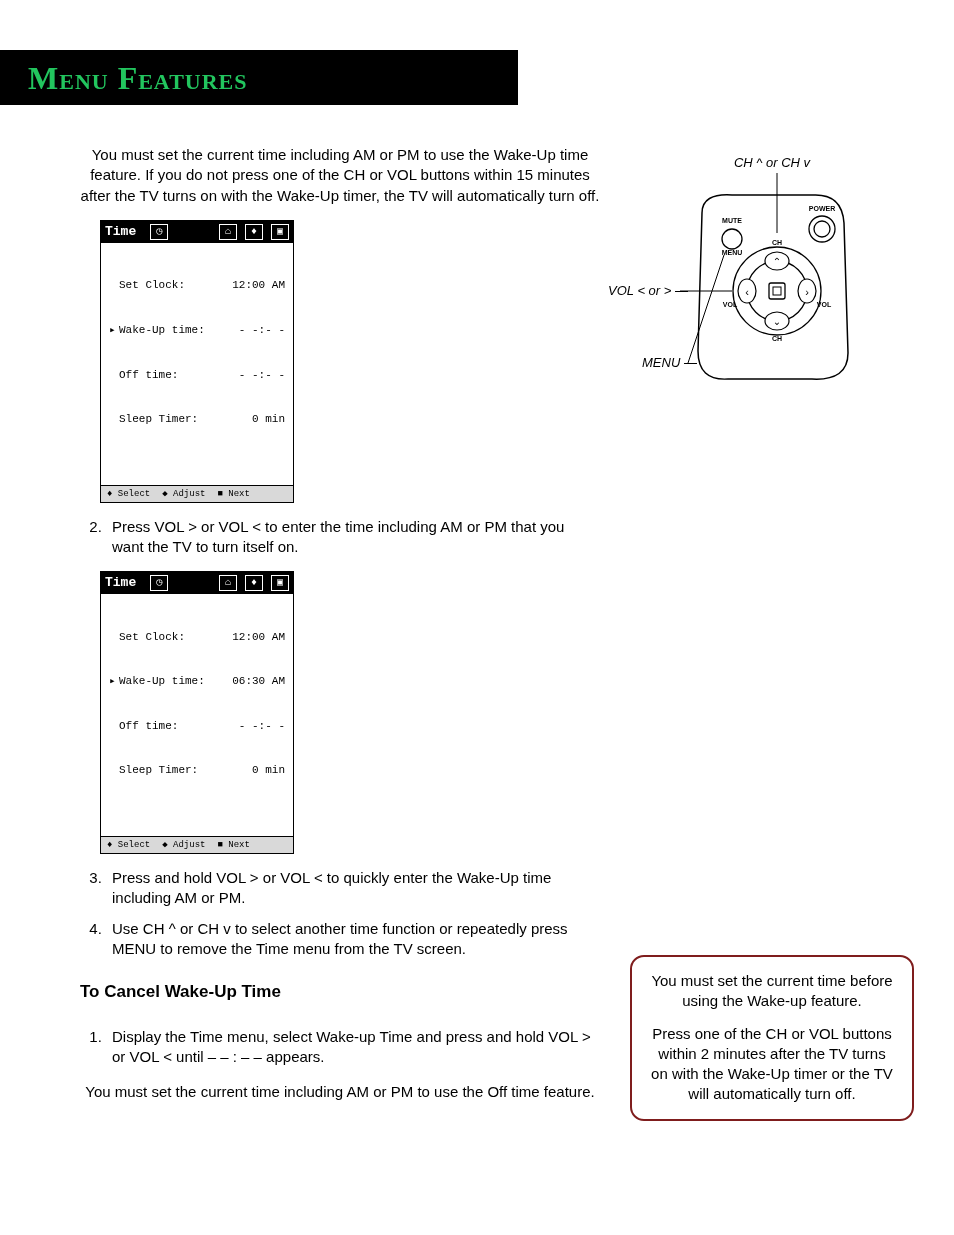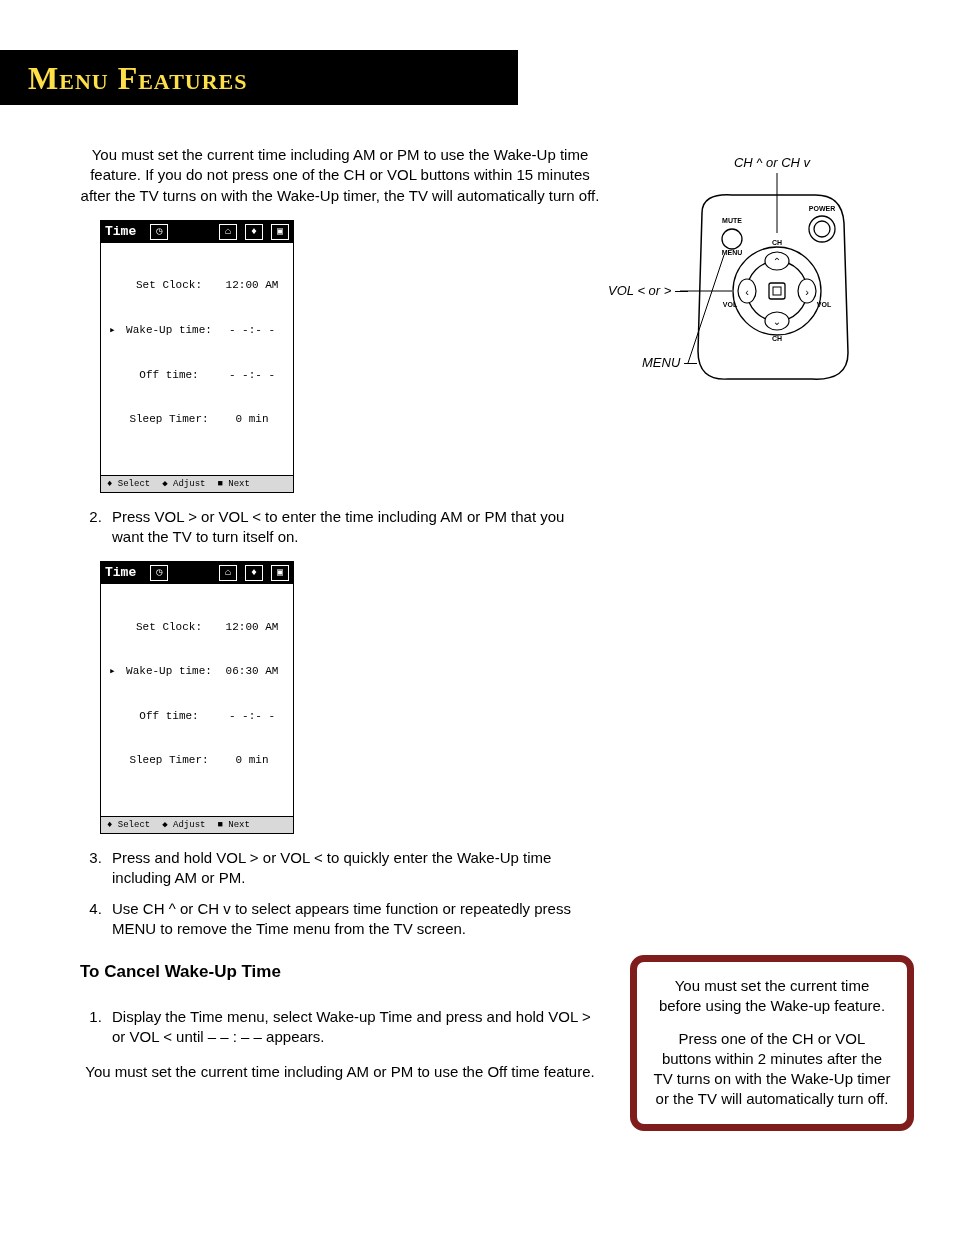--- a/index.html
+++ b/index.html
@@ -11,21 +11,21 @@
     width: 954px;
   }
   .page {
     padding: 50px 40px 40px 40px;
     position: relative;
     box-sizing: border-box;
     min-height: 1235px;
   }
   .banner {
     background: #000;
-    color: #fde047;
+    color: #22c55e;
     font-family: Georgia, "Times New Roman", serif;
     font-weight: bold;
     font-variant: small-caps;
     font-size: 32px;
     letter-spacing: 1px;
     padding: 10px 20px 8px 28px;
     width: 470px;
     margin-left: -40px;
     margin-bottom: 40px;
   }
@@ -102,46 +102,47 @@
   .menu-header .spacer { flex: 1; }
   .menu-body {
     padding: 6px 8px 18px 8px;
     line-height: 1.35;
     white-space: pre;
     font-size: 11px;
   }
   .menu-row {
     display: flex;
   }
-  .menu-row .lbl { flex: 0 0 100px; text-align: center; }
-  .menu-row .val { flex: 1; text-align: center; }
+  .menu-row .lbl { flex: 0 0 100px; }
+  .menu-row .val { flex: 1; text-align: right; }
   .arrow { display: inline-block; width: 10px; }
   .menu-footer {
     border-top: 1px solid #000;
     background: #d9d9d9;
     padding: 2px 6px;
     font-size: 9px;
     display: flex;
     gap: 12px;
     justify-content: flex-start;
+    margin-top: 10px;
   }
   .menu-footer span { white-space: nowrap; }
   .remote {
     position: relative;
     width: 200px;
     height: 240px;
     margin: 0 auto;
   }
   .remote-label {
     position: absolute;
     font-style: italic;
     font-size: 13px;
   }
   .note-box {
-    border: 7px solid #7f1d1d;
+    border: 2px solid #7f1d1d;
     border-radius: 14px;
     padding: 14px 16px;
     font-size: 15px;
     line-height: 1.35;
     margin-top: 560px;
   }
   .note-box p { margin: 0 0 12px 0; }
   .note-box p:last-child { margin-bottom: 0; }
 </style>
 </head>
@@ -200,21 +201,21 @@
       </div>
       <div class="menu-footer">
         <span>♦ <span>Select</span></span>
         <span>◆ <span>Adjust</span></span>
         <span>■ <span>Next</span></span>
       </div>
     </div>
 
     <ol start="3">
       <li>Press and hold VOL &gt; or VOL &lt;  to quickly enter the Wake-Up time including AM or PM.</li>
-      <li>Use CH ^ or CH v to select appears time function or repeatedly press MENU to remove the Time menu from the TV screen.</li>
+      <li>Use CH ^ or CH v to select another time function or repeatedly press MENU to remove the Time menu from the TV screen.</li>
     </ol>
 
     <h3 class="sub">To Cancel Wake-Up Time</h3>
     <ol class="tight">
       <li>Display the Time menu, select Wake-up Time and press and hold VOL &gt; or VOL &lt;  until – – : – – appears.</li>
     </ol>
 
     <p>You must set the current time including AM or PM to use the Off time feature.</p>
 
   </div>

